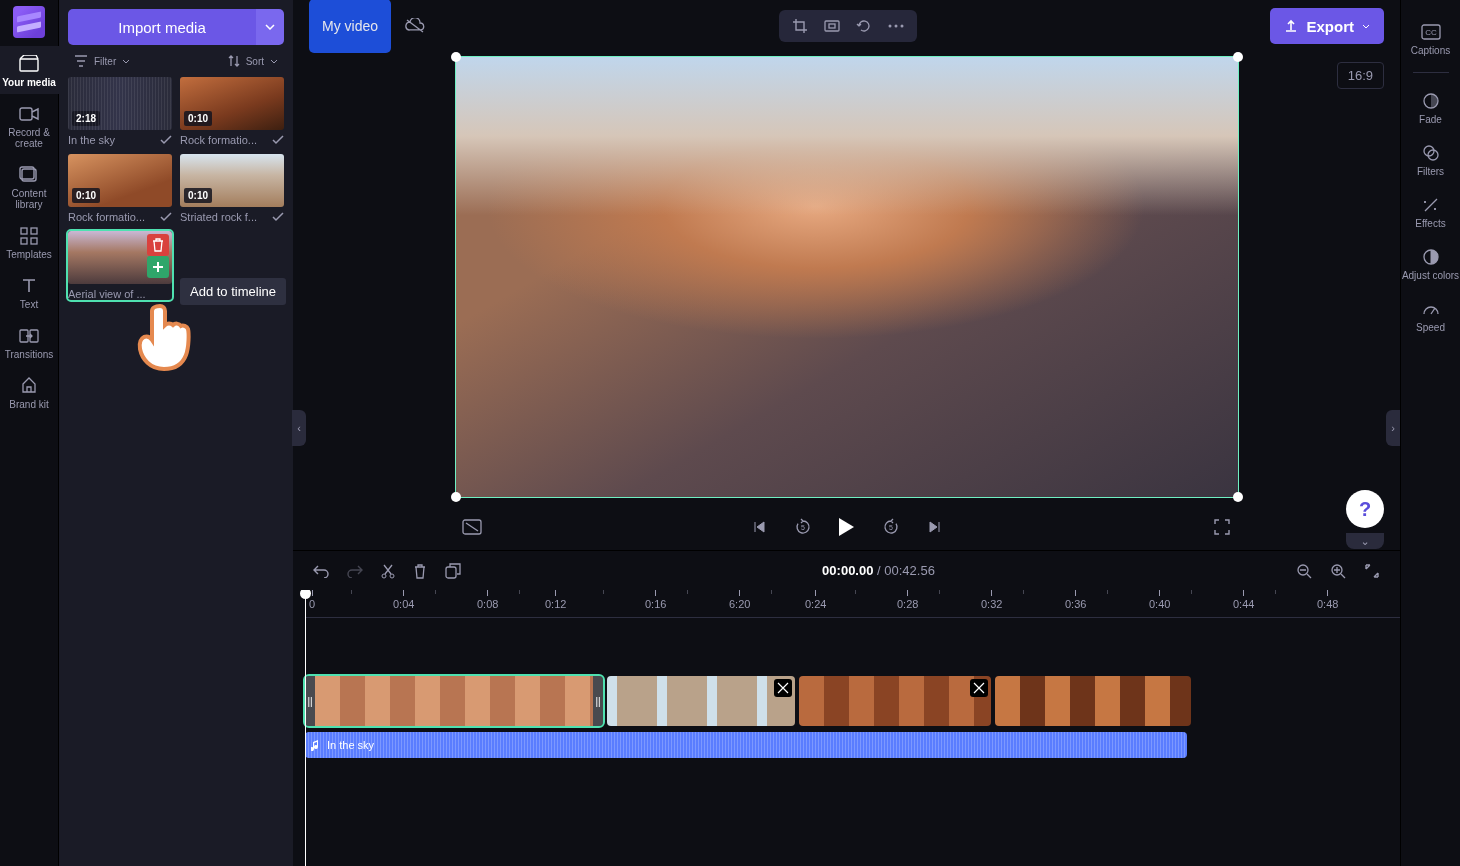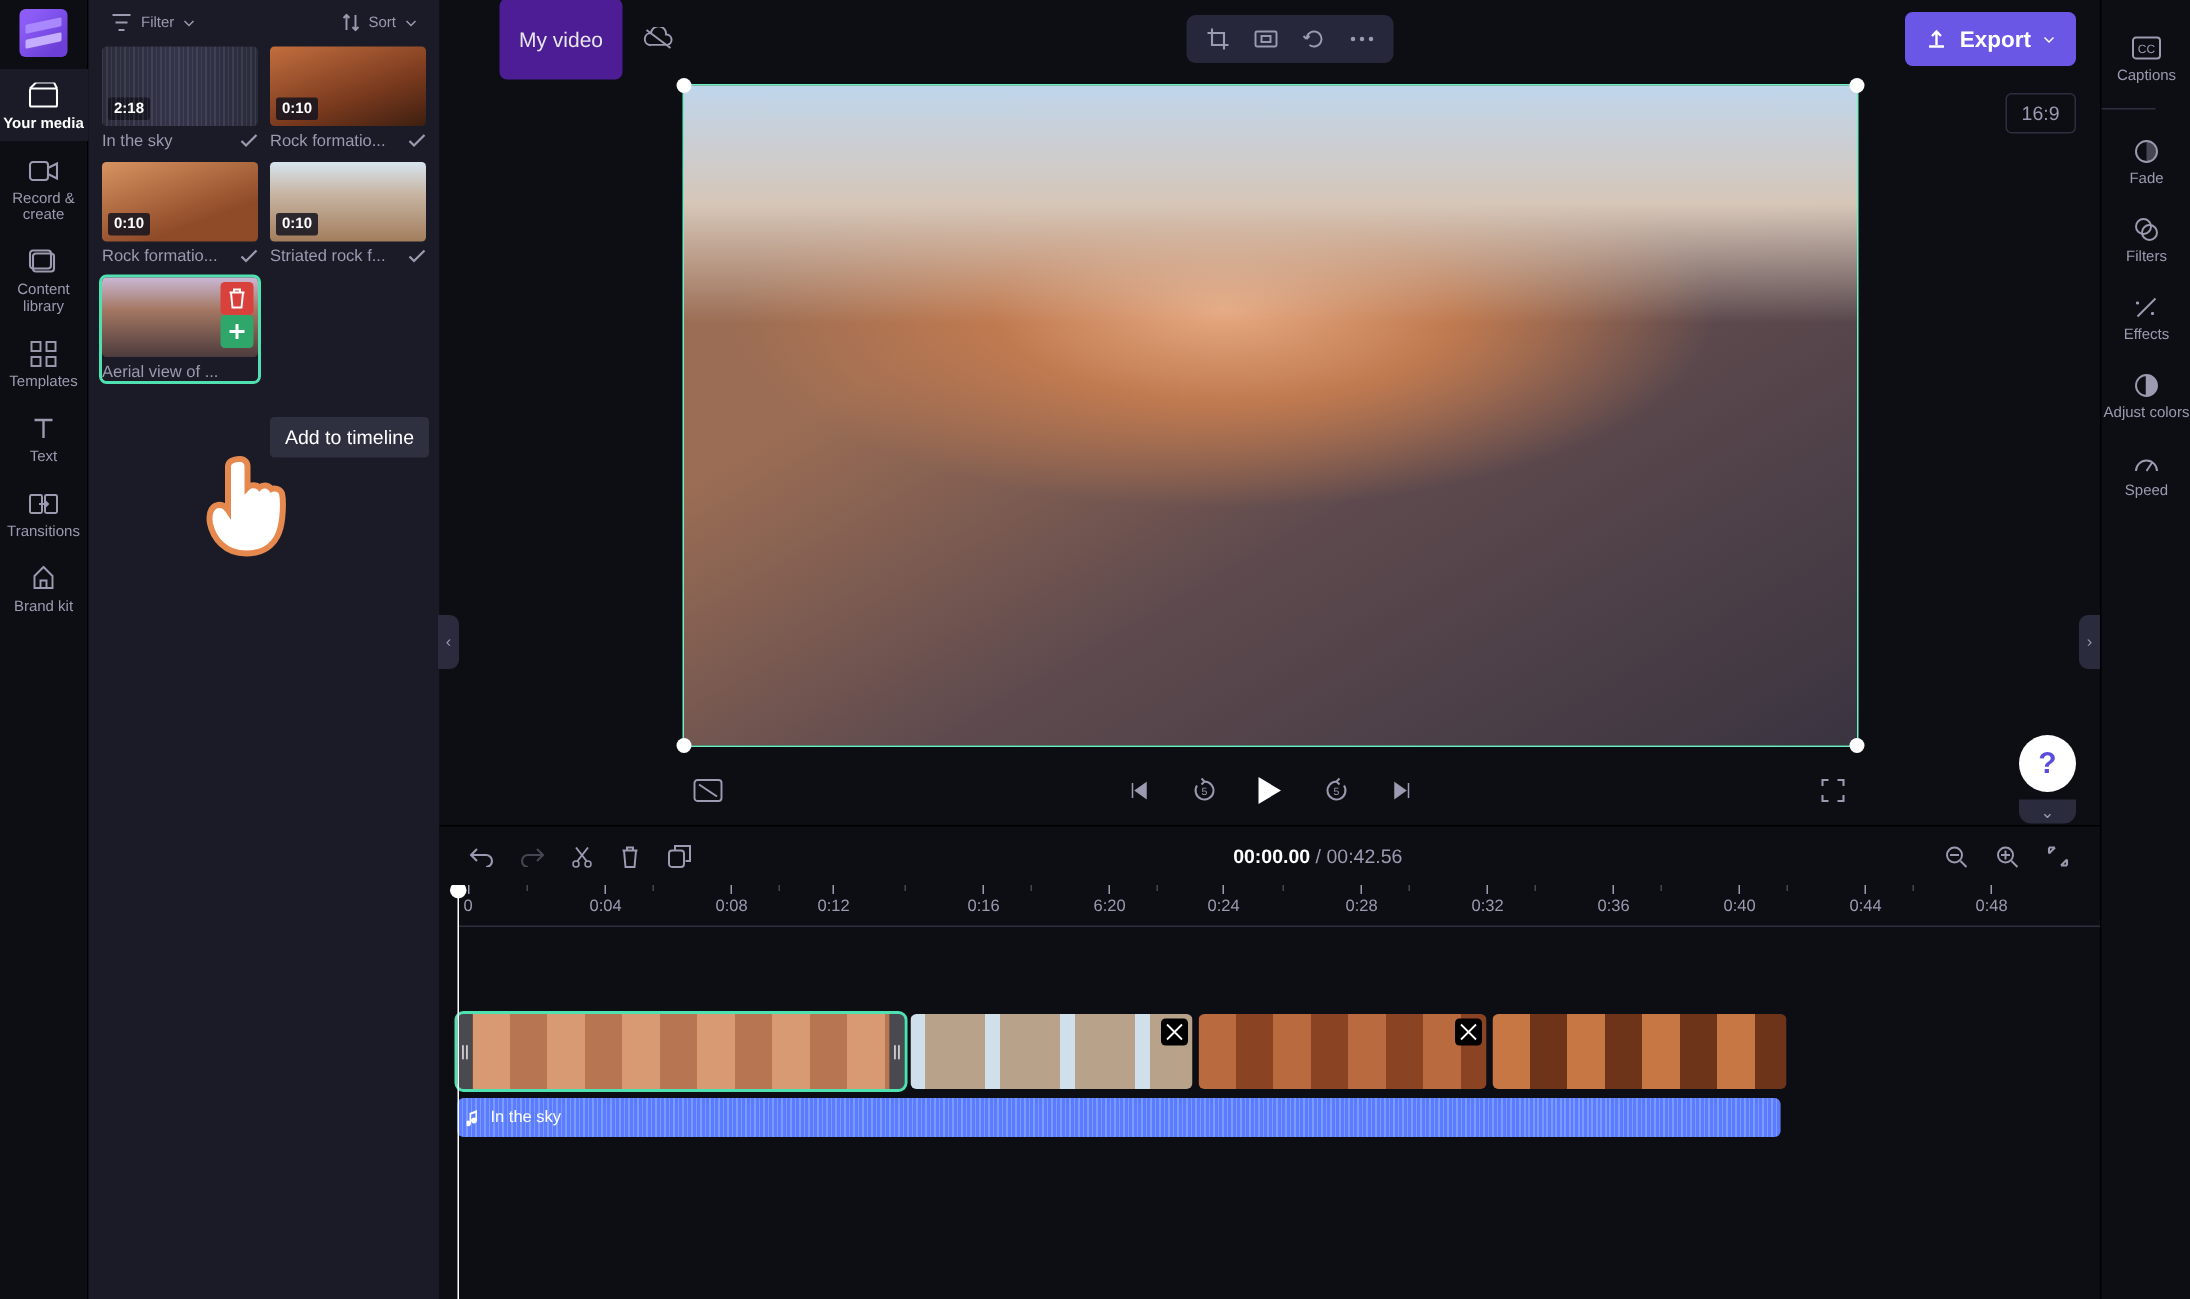--- a/index.html
+++ b/index.html
@@ -47,21 +47,21 @@
   .thumb.rock2{background:linear-gradient(160deg,#d79360 0%,#8f4a28 70%);}
   .thumb.rock3{background:linear-gradient(180deg,#d7e4ee 0%,#c7b5a3 40%,#a37d5c 100%);}
   .thumb.mtn{background:linear-gradient(180deg,#c9b8d5 0%,#a57863 40%,#4d3b3d 100%);}
   .del-btn{position:absolute;right:3px;top:3px;width:22px;height:22px;background:var(--red);border-radius:3px;display:flex;align-items:center;justify-content:center;}
   .add-btn{position:absolute;right:3px;bottom:22px;width:22px;height:22px;background:var(--green);border-radius:3px;display:flex;align-items:center;justify-content:center;}
   .tooltip{position:absolute;left:180px;top:278px;background:#2e3040;color:#fff;font-size:13px;padding:6px 10px;border-radius:3px;white-space:nowrap;z-index:20;}
   .cursor-hand{position:absolute;left:132px;top:296px;width:70px;height:80px;z-index:25;}
   
   .center{flex:1;height:100%;background:var(--bg-darker);display:flex;flex-direction:column;position:relative;}
   .topbar{height:52px;display:flex;align-items:center;padding:0 16px;gap:14px;}
-  .title-pill{background:#4c1d95;border-radius:5px;padding:19px 13px;font-size:14px;margin-left:24px;}
+  .title-pill{background:#1d4ed8;border-radius:5px;padding:19px 13px;font-size:14px;}
   .cloud-off{color:var(--text-dim);}
   .crop-group{margin-left:auto;display:flex;align-items:center;gap:14px;background:#26273a;border-radius:6px;padding:7px 12px;}
   .crop-group .icn{width:18px;height:18px;color:var(--text-dim);display:flex;align-items:center;justify-content:center;}
   .export-btn{margin-left:auto;display:flex;align-items:center;gap:8px;background:var(--accent);border:none;color:#fff;border-radius:5px;height:36px;padding:0 14px;font-size:15px;font-weight:600;}
   .ratio-pill{position:absolute;right:16px;top:62px;border:1px solid var(--border);border-radius:4px;padding:5px 10px;font-size:13px;color:var(--text-dim);}
   .preview-wrap{flex:0 0 auto;display:flex;flex-direction:column;align-items:center;justify-content:flex-start;padding-top:0;}
   .preview{width:784px;height:442px;position:relative;border:1px solid #6ff0c3;margin-top:4px;
     background:
       linear-gradient(180deg,#c0d6ec 0%,#d6c6b8 18%,rgba(0,0,0,0) 36%),
       radial-gradient(ellipse 70% 50% at 46% 34%,#e7a981 0%,#c07a50 28%,rgba(0,0,0,0) 60%),
@@ -93,21 +93,21 @@
   .clip .body{flex:1;background-size:50px 50px;}
   .clip .trn{position:absolute;right:3px;top:3px;width:18px;height:18px;background:#000;border-radius:3px;display:flex;align-items:center;justify-content:center;color:#fff;}
   .clip.c1 .body{background:repeating-linear-gradient(90deg,#d89a72 0 25px,#b87552 25px 50px);}
   .clip.c2 .body{background:repeating-linear-gradient(90deg,#cfe0ea 0 10px,#b9a28a 10px 50px);}
   .clip.c3 .body{background:repeating-linear-gradient(90deg,#b96a3e 0 25px,#8a4424 25px 50px);}
   .clip.c4 .body{background:repeating-linear-gradient(90deg,#c67743 0 25px,#6e341a 25px 50px);}
   .arow{height:26px;}
   .aclip{height:26px;border-radius:4px;background:var(--blue-track);display:flex;align-items:center;color:#fff;font-size:11px;padding-left:6px;gap:6px;position:relative;overflow:hidden;}
   .aclip::after{content:"";position:absolute;inset:0;background:repeating-linear-gradient(90deg,rgba(255,255,255,.35) 0 1px,transparent 1px 3px);opacity:.6;}
   
-  .right-rail{width:60px;height:100%;background:var(--bg-darker);border-left:1px solid #000;display:flex;flex-direction:column;padding-top:14px;gap:4px;}
+  .right-rail{width:60px;height:100%;background:var(--bg-darker);border-left:1px solid #000;display:flex;flex-direction:column;align-items:center;padding-top:14px;gap:4px;}
   .right-rail .nav-item{width:60px;}
   .right-rail .sep{width:36px;height:1px;background:var(--border);margin:6px 0;}
   
   .collapse-tab{position:absolute;left:292px;top:410px;width:14px;height:36px;background:#2a2b3c;border-radius:0 6px 6px 0;display:flex;align-items:center;justify-content:center;color:var(--text-dim);font-size:11px;z-index:3;}
   .collapse-tab.right{left:auto;right:60px;border-radius:6px 0 0 6px;}
   .help-fab{position:absolute;right:76px;top:490px;width:38px;height:38px;border-radius:50%;background:#fff;display:flex;align-items:center;justify-content:center;color:#5a4ddb;font-size:20px;font-weight:700;z-index:6;}
   .help-chev{position:absolute;right:76px;top:533px;width:38px;height:16px;border-radius:0 0 8px 8px;background:#2a2b3c;display:flex;align-items:center;justify-content:center;color:var(--text-dim);font-size:11px;z-index:6;}
   svg{display:block;}
 </style>
 </head>
@@ -175,20 +175,28 @@
     <span class="icon">
         <svg width="18" height="18" viewBox="0 0 18 18">
           <path d="M3 7 L9 1 L15 7 V15 H3 Z M7 15 V10 H11 V15" fill="none" stroke="currentColor" stroke-width="1.3"></path>
         </svg>
       </span>
     <span class="lbl">Brand kit</span>
   </div>
 </div>
 
 <div class="media-panel">
+  <div class="import-row">
+    <button class="import-btn">Import media</button>
+    <button class="import-more">
+      <svg width="10" height="6" viewBox="0 0 10 6">
+          <path d="M1 1 L5 5 L9 1" stroke="#fff" stroke-width="1.5" fill="none"></path>
+        </svg>
+    </button>
+  </div>
   <div class="fs-row">
     <div class="fs-btn">
       <svg width="14" height="12" viewBox="0 0 14 12">
           <path d="M1 1 H13 M3 6 H11 M5 11 H9" stroke="currentColor" stroke-width="1.4"></path>
         </svg>
       <span>Filter</span>
       <svg width="8" height="5" viewBox="0 0 8 5">
           <path d="M1 1 L4 4 L7 1" stroke="currentColor" fill="none"></path>
         </svg>
     </div>

